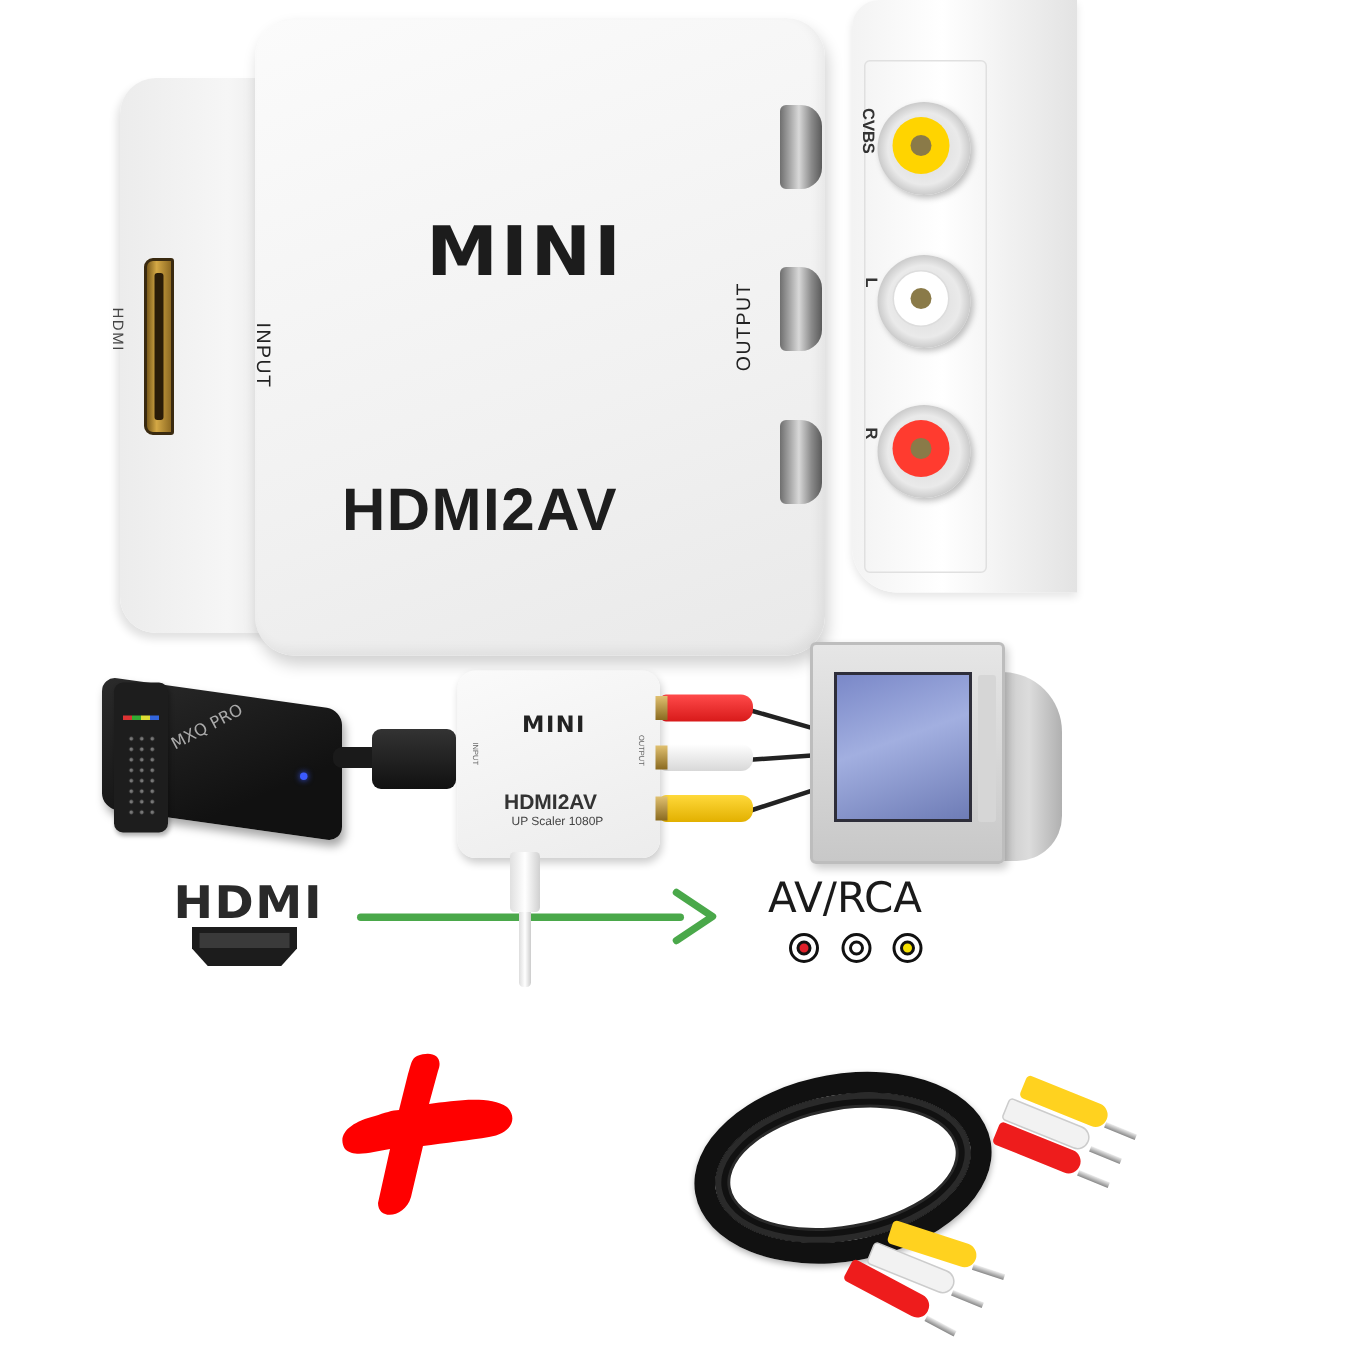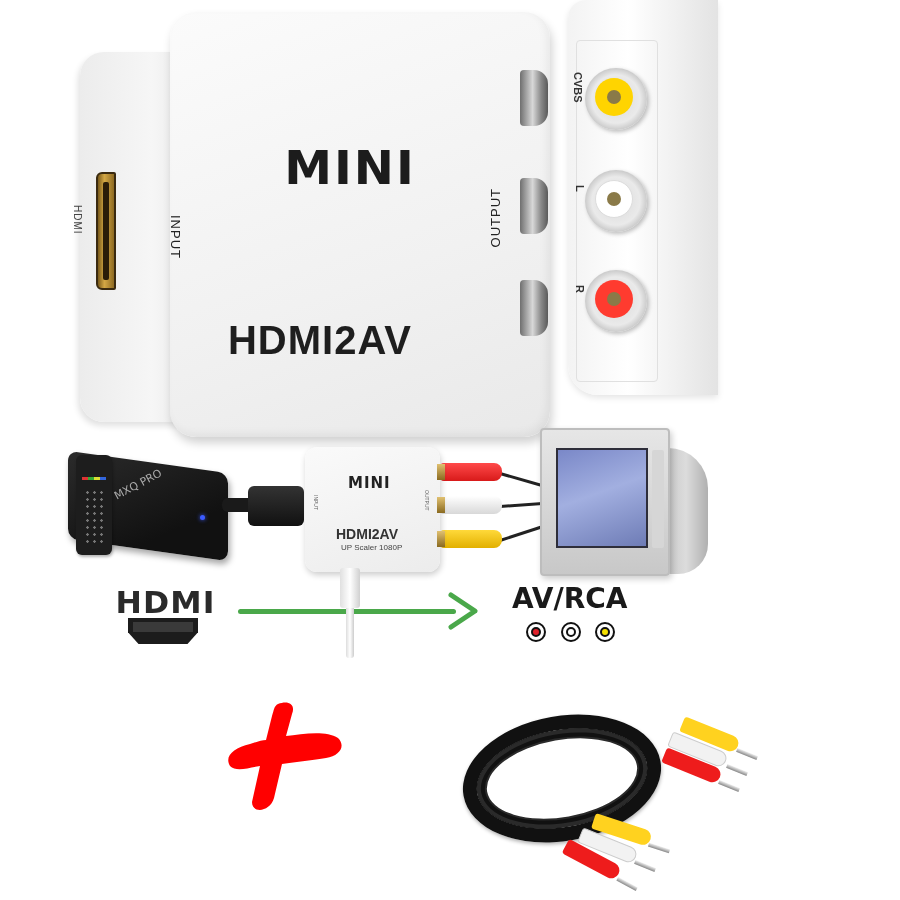--- a/index.html
+++ b/index.html
@@ -169,21 +169,21 @@
   }
   .hdmi-connector-icon::after {
     content: ""; position: absolute; left: 5px; top: 4px; width: 60px; height: 10px; background: #3a3a3a;
   }
   .flow-arrow-line { left: 238px; top: 609px; width: 218px; height: 5px; background: #4aa84a; border-radius: 3px; }
   .flow-arrow-head {
     left: 448px; top: 592px; width: 30px; height: 38px;
   }
   .usb-cable { left: 346px; top: 568px; width: 8px; height: 90px; background: linear-gradient(90deg,#ddd,#fff,#ccc); border-radius: 3px; z-index: 3; }
   .usb-plug { left: 340px; top: 568px; width: 20px; height: 40px; background: linear-gradient(90deg,#e0e0e0,#fff,#d0d0d0); border-radius: 3px; z-index: 4; }
-  .av-label { left: 512px; top: 582px; font-family: "DejaVu Sans", sans-serif; font-weight: bold; font-size: 28px; color: #1a1a1a; }
+  .av-label { left: 512px; top: 582px; font-family: "DejaVu Sans", sans-serif; font-weight: normal; font-size: 28px; color: #1a1a1a; }
   .dot-jack { width: 20px; height: 20px; border-radius: 50%; border: 2px solid #111; background: #fff; }
   .dot-jack .core { position: absolute; left: 3px; top: 3px; width: 10px; height: 10px; border-radius: 50%; border: 2px solid #111; }
   .dj-r { left: 526px; top: 622px; }
   .dj-w { left: 561px; top: 622px; }
   .dj-y { left: 595px; top: 622px; }
 
   
   .plus-sign { left: 226px; top: 700px; width: 120px; height: 115px; }
   .cable-coil {
     left: 462px; top: 716px; width: 200px; height: 125px; border-radius: 50%;

